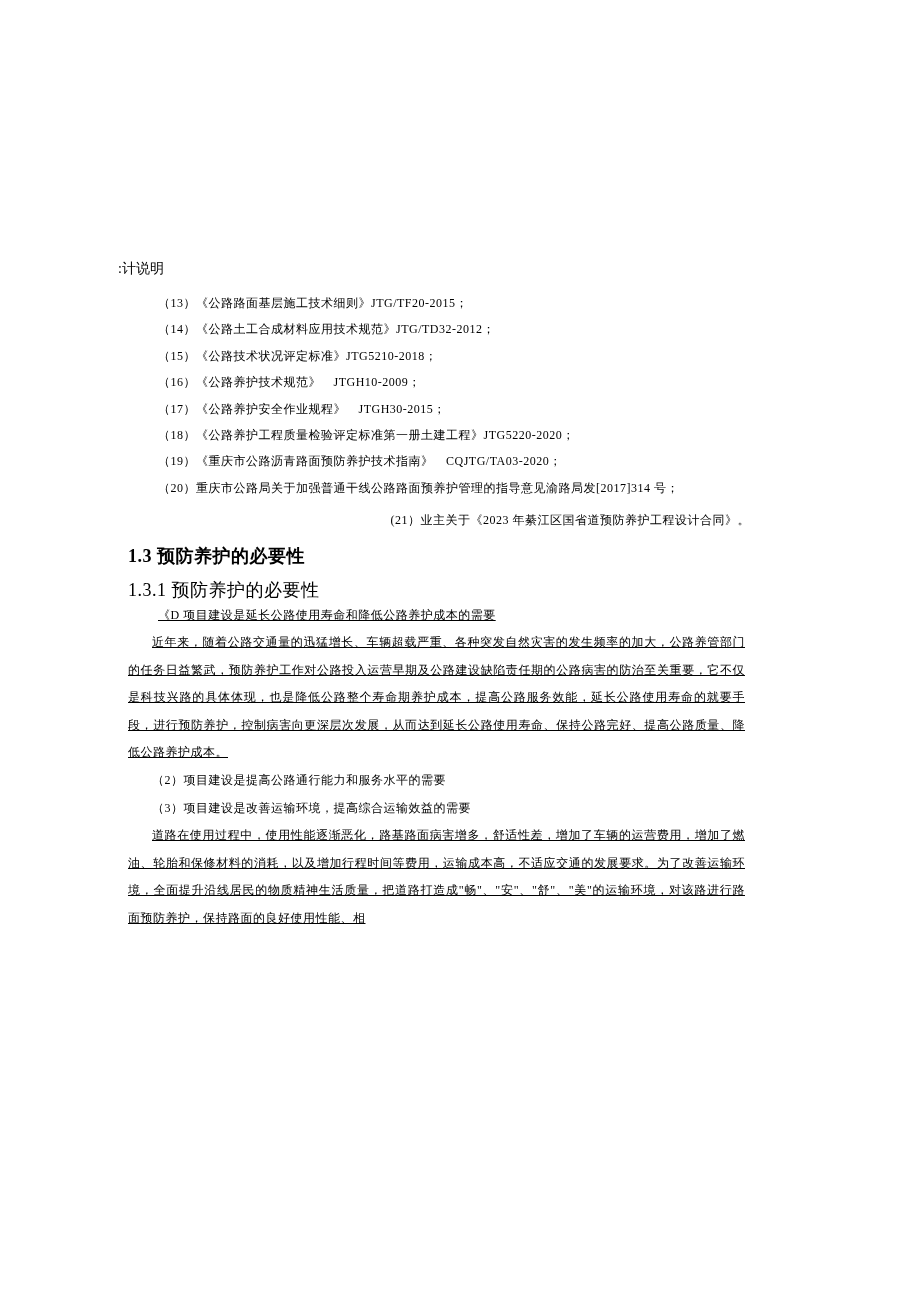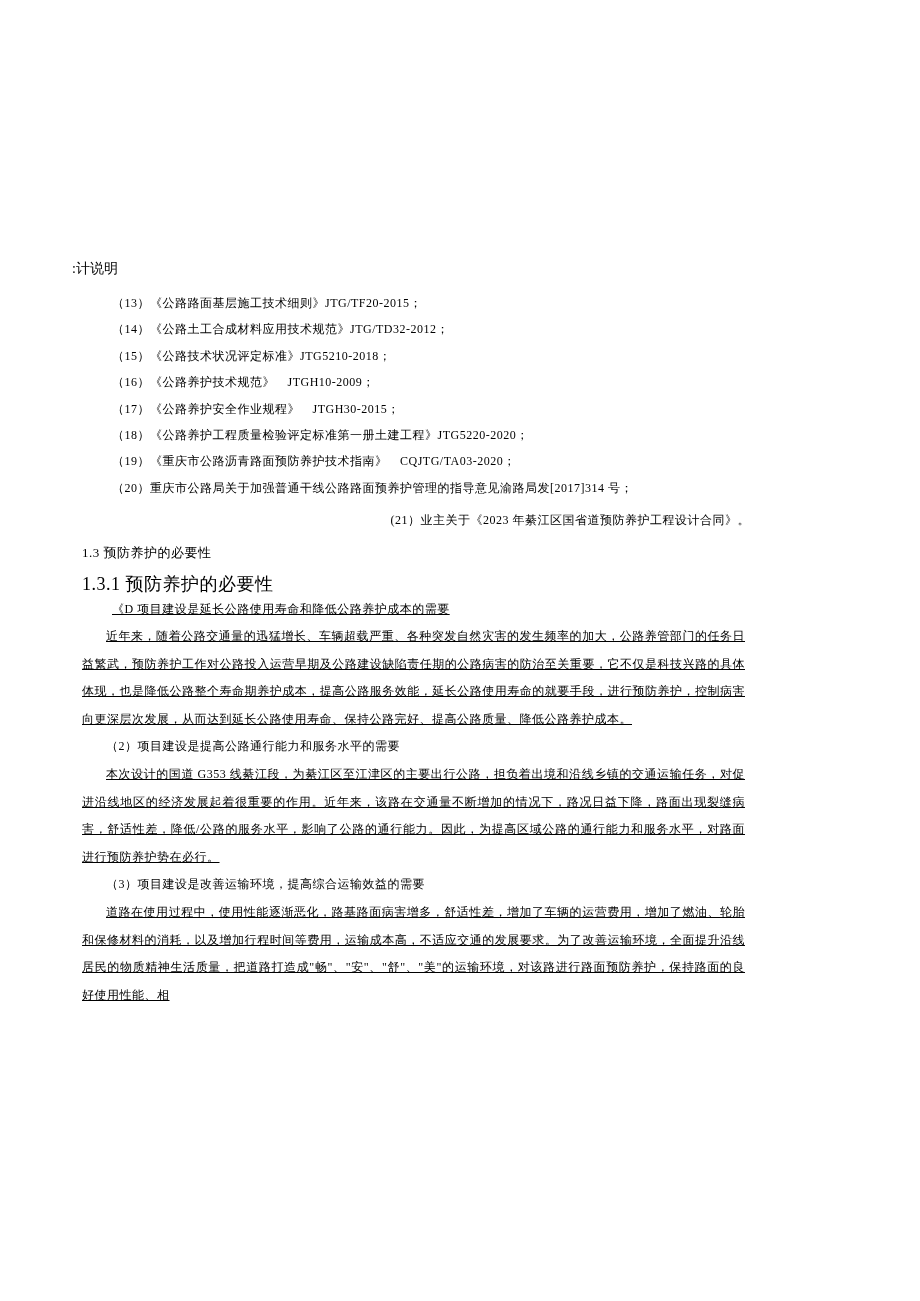--- a/index.html
+++ b/index.html
@@ -10,20 +10,21 @@
     body {
       background: #ffffff;
       font-family: "SimSun", "宋体", serif;
       width: 920px;
       height: 1301px;
       position: relative;
       color: #000000;
     }
     .page {
       padding: 260px 170px 100px 72px;
+      margin-left: 46px;
     }
     .partial-header {
       font-size: 14px;
       margin-bottom: 12px;
       margin-left: 0;
     }
     .ref-item {
       font-size: 12px;
       line-height: 2.2;
       margin-left: 40px;
@@ -31,22 +32,22 @@
     }
     .subsection {
       font-size: 12px;
       line-height: 2.2;
       margin-left: 10px;
       margin-top: 6px;
       letter-spacing: 0.5px;
       text-align: right;
     }
     .heading-13 {
-      font-size: 13px;
-      font-weight: normal;
+      font-size: 18px;
+      font-weight: bold;
       margin-left: 10px;
       margin-top: 10px;
       letter-spacing: 0.5px;
     }
     .heading-131 {
       font-size: 18px;
       font-weight: normal;
       margin-left: 10px;
       margin-top: 10px;
       letter-spacing: 0.5px;
@@ -97,18 +98,17 @@
 
   <div class="subsection">(21）业主关于《2023 年綦江区国省道预防养护工程设计合同》。</div>
 
   <div class="heading-13">1.3 预防养护的必要性</div>
   <div class="heading-131">1.3.1 预防养护的必要性</div>
 
   <div class="first-line">《D 项目建设是延长公路使用寿命和降低公路养护成本的需要</div>
   <div class="body-para indent">近年来，随着公路交通量的迅猛增长、车辆超载严重、各种突发自然灾害的发生频率的加大，公路养管部门的任务日益繁武，预防养护工作对公路投入运营早期及公路建设缺陷责任期的公路病害的防治至关重要，它不仅是科技兴路的具体体现，也是降低公路整个寿命期养护成本，提高公路服务效能，延长公路使用寿命的就要手段，进行预防养护，控制病害向更深层次发展，从而达到延长公路使用寿命、保持公路完好、提高公路质量、降低公路养护成本。</div>
 
   <div class="sub-title">（2）项目建设是提高公路通行能力和服务水平的需要</div>
-  <div class="body-para indent">本次设计的国道 G353 线綦江段，为綦江区至江津区的主要出行公路，担负着出境和沿线乡镇的交通运输任务，对促进沿线地区的经济发展起着很重要的作用。近年来，该路在交通量不断增加的情况下，路况日益下降，路面出现裂缝病害，舒适性差，降低/公路的服务水平，影响了公路的通行能力。因此，为提高区域公路的通行能力和服务水平，对路面进行预防养护势在必行。</div>
 
   <div class="sub-title">（3）项目建设是改善运输环境，提高综合运输效益的需要</div>
   <div class="body-para indent">道路在使用过程中，使用性能逐渐恶化，路基路面病害增多，舒适性差，增加了车辆的运营费用，增加了燃油、轮胎和保修材料的消耗，以及增加行程时间等费用，运输成本高，不适应交通的发展要求。为了改善运输环境，全面提升沿线居民的物质精神生活质量，把道路打造成"畅"、"安"、"舒"、"美"的运输环境，对该路进行路面预防养护，保持路面的良好使用性能、相</div>
 
 </div>
 
 </body></html>

